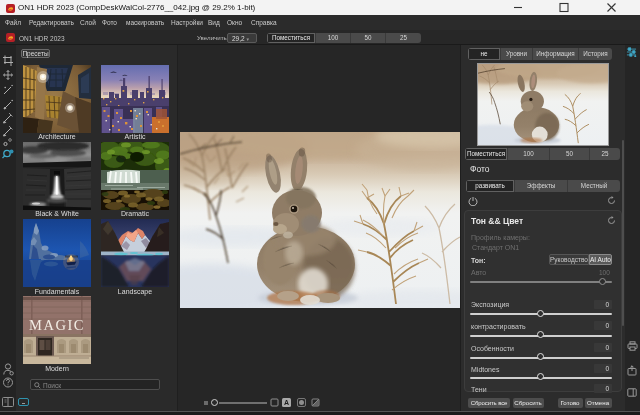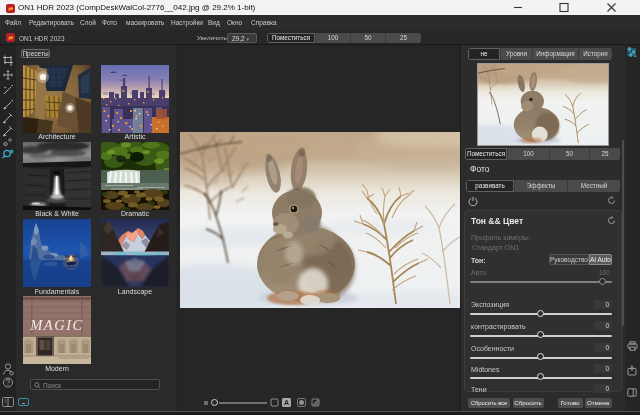--- a/index.html
+++ b/index.html
@@ -11,21 +11,21 @@
 .menubar{top:15px;left:0;width:640px;height:15px;background:#2b2b2b;color:#cbcbcb;font-size:6.5px;}
 .menubar span{position:absolute;top:4px;}
 .tabbar{top:30px;left:0;width:640px;height:15px;background:#272727;color:#c4c4c4;font-size:7px;}
 .toolstrip{top:45px;left:0;width:16px;height:366px;background:#232323;}
 .presets{top:45px;left:16px;width:162px;height:366px;background:#2a2a2a;}
 .canvas{top:45px;left:178px;width:284px;height:366px;background:#262626;}
 .rpanel{top:45px;left:461px;width:164px;height:366px;background:#2c2c2c;}
 .rstrip{top:45px;left:625px;width:15px;height:366px;background:#252525;}
 .botline{top:411px;left:0;width:640px;height:1px;background:#555;}
 .botdark{top:412px;left:0;width:640px;height:3px;background:#1b1b1b;}
-.thumb{position:absolute;width:68px;height:68px;overflow:hidden;font-style:italic;}
+.thumb{position:absolute;width:68px;height:68px;overflow:hidden;}
 .tlabel{position:absolute;width:68px;text-align:center;color:#dedede;font-size:7px;}
 .btn{position:absolute;background:#4d4d4d;color:#eee;font-size:6.2px;text-align:center;border-radius:2px;}
 .seg{position:absolute;display:flex;border-radius:3px;overflow:hidden;}
 .seg div{color:#d6d6d6;font-size:6.3px;text-align:center;background:#4a4a4a;border-right:1px solid #3a3a3a;white-space:nowrap;overflow:hidden;}
 .seg div:last-child{border-right:none;}
 .seg div.sel{background:#242424;box-shadow:inset 0 0 0 1px #616161;color:#e8e8e8;}
 .slider{position:absolute;height:2px;background:#cfcfcf;border-radius:1px;}
 .knob{position:absolute;width:7px;height:7px;border-radius:50%;background:#2c2c2c;border:1.5px solid #dfdfdf;}
 .vbox{position:absolute;width:44px;height:9px;background:#383838;border-radius:1px;color:#d9d9d9;font-size:6.5px;text-align:right;padding-right:3px;line-height:9px;}
 .slabel{position:absolute;color:#c9c9c9;font-size:7px;}

